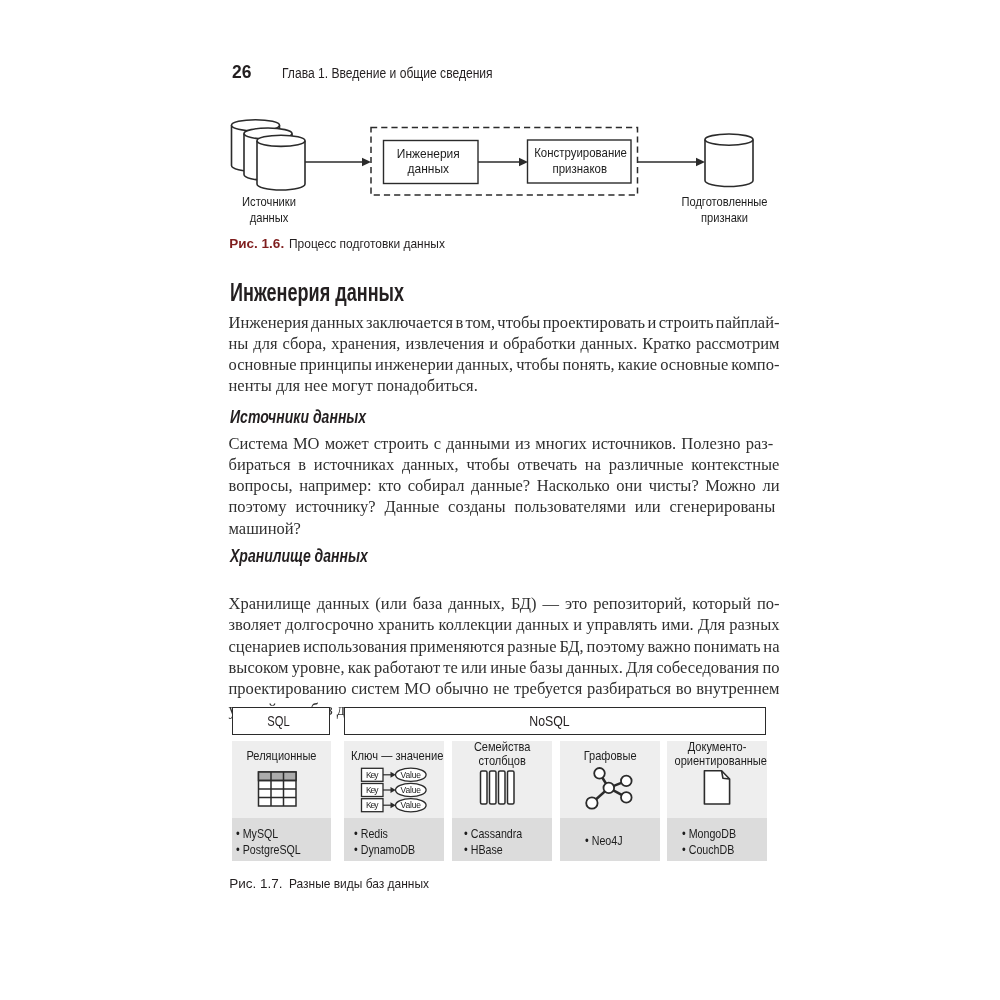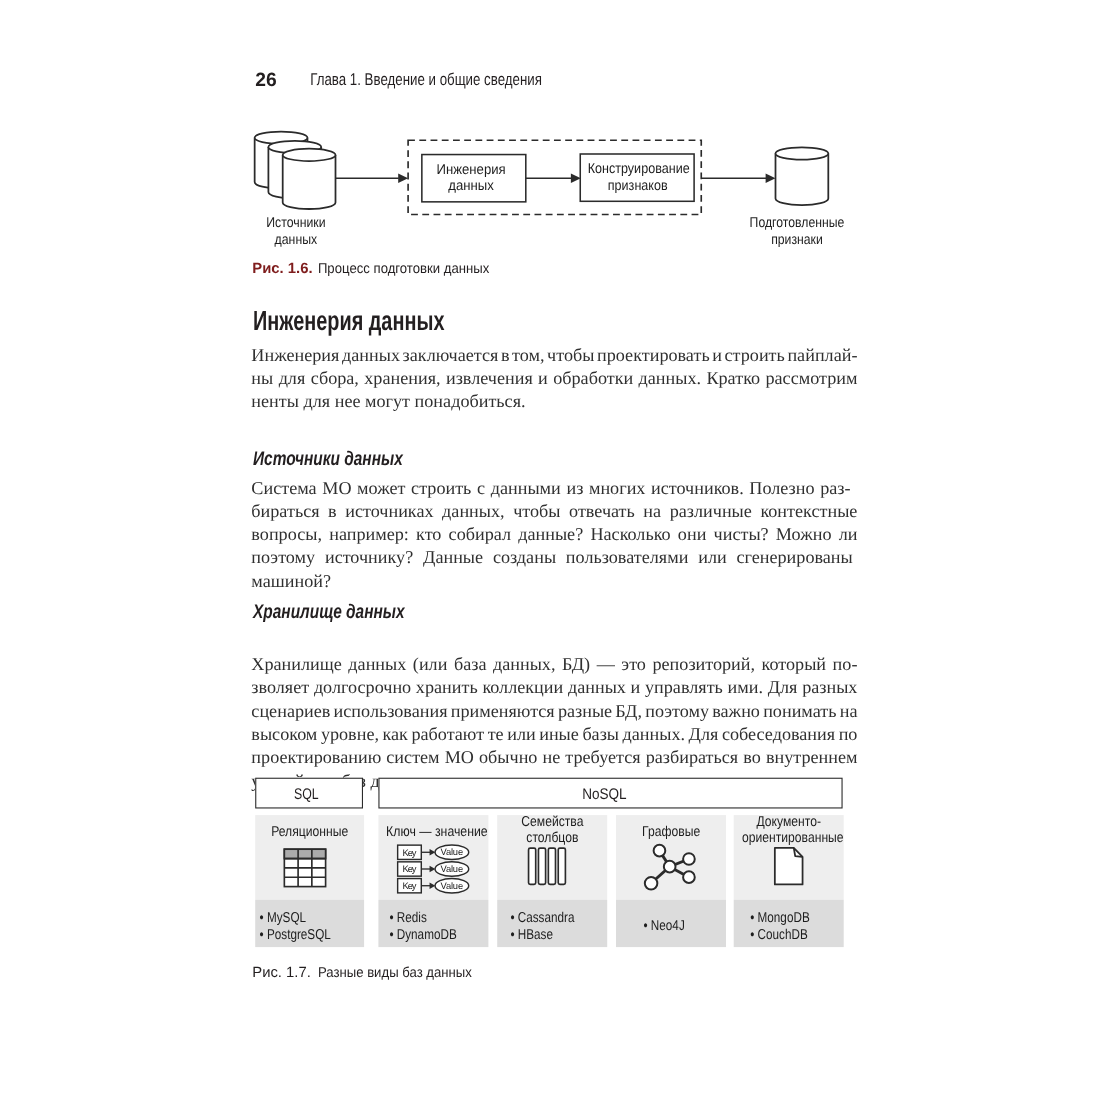--- a/index.html
+++ b/index.html
@@ -120,29 +120,30 @@
 <div class="a ctr tx" style="left:672px;top:194px;width:105px;font-size:13px;line-height:15.5px;transform:scaleX(.855);transform-origin:50% 0;">Подготовленные<br>признаки</div>
 
 <div class="a" style="left:229.3px;top:236.4px;font-size:13.5px;font-weight:bold;line-height:15px;color:#7f1d1d;">Рис. 1.6.</div>
 <div class="a" style="left:289.2px;top:236.4px;font-size:13px;line-height:15px;color:#231f20;white-space:nowrap;transform:scaleX(.92);transform-origin:0 0;">Процесс подготовки данных</div>
 
 <div class="a" style="left:230px;top:279.9px;font-size:25px;font-weight:bold;line-height:25px;color:#231f20;white-space:nowrap;transform:scaleX(.723);transform-origin:0 0;">Инженерия данных</div>
 
 <div class="p" style="left:228.5px;top:311.7px;">
   <div class="jl" style="word-spacing:-1.778px;">Инженерия данных заключается в том, чтобы проектировать и строить пайплай-</div>
   <div class="jl" style="word-spacing:0.756px;">ны для сбора, хранения, извлечения и обработки данных. Кратко рассмотрим</div>
+  <div class="jl" style="word-spacing:-1.05px;">основные принципы инженерии данных, чтобы понять, какие основные компо-</div>
   <div class="jl last">ненты для нее могут понадобиться.</div>
 </div>
 
 <div class="a" style="left:230px;top:408.3px;font-size:18px;font-weight:bold;font-style:italic;line-height:18px;color:#231f20;white-space:nowrap;transform:scaleX(.78);transform-origin:0 0;">Источники данных</div>
 
 <div class="p" style="left:228.5px;top:432.5px;">
   <div class="jl" style="word-spacing:0.98px;">Система МО может строить с данными из многих источников. Полезно раз-</div>
   <div class="jl" style="word-spacing:3.65px;">бираться в источниках данных, чтобы отвечать на различные контекстные</div>
-  <div class="jl" style="word-spacing:2.411px;text-align:center;">вопросы, например: кто собирал данные? Насколько они чисты? Можно ли</div>
+  <div class="jl" style="word-spacing:2.411px;">вопросы, например: кто собирал данные? Насколько они чисты? Можно ли</div>
   <div class="jl" style="word-spacing:4.767px;">поэтому источнику? Данные созданы пользователями или сгенерированы</div>
   <div class="jl last">машиной?</div>
 </div>
 
 <div class="a" style="left:230px;top:546.9px;font-size:18px;font-weight:bold;font-style:italic;line-height:18px;color:#231f20;white-space:nowrap;transform:scaleX(.78);transform-origin:0 0;">Хранилище данных</div>
 
 <div class="p" style="left:228.5px;top:593px;">
   <div class="jl" style="word-spacing:1.81px;">Хранилище данных (или база данных, БД) — это репозиторий, который по-</div>
   <div class="jl" style="word-spacing:0.133px;">зволяет долгосрочно хранить коллекции данных и управлять ими. Для разных</div>
   <div class="jl" style="word-spacing:-1.2125px;">сценариев использования применяются разные БД, поэтому важно понимать на</div>

